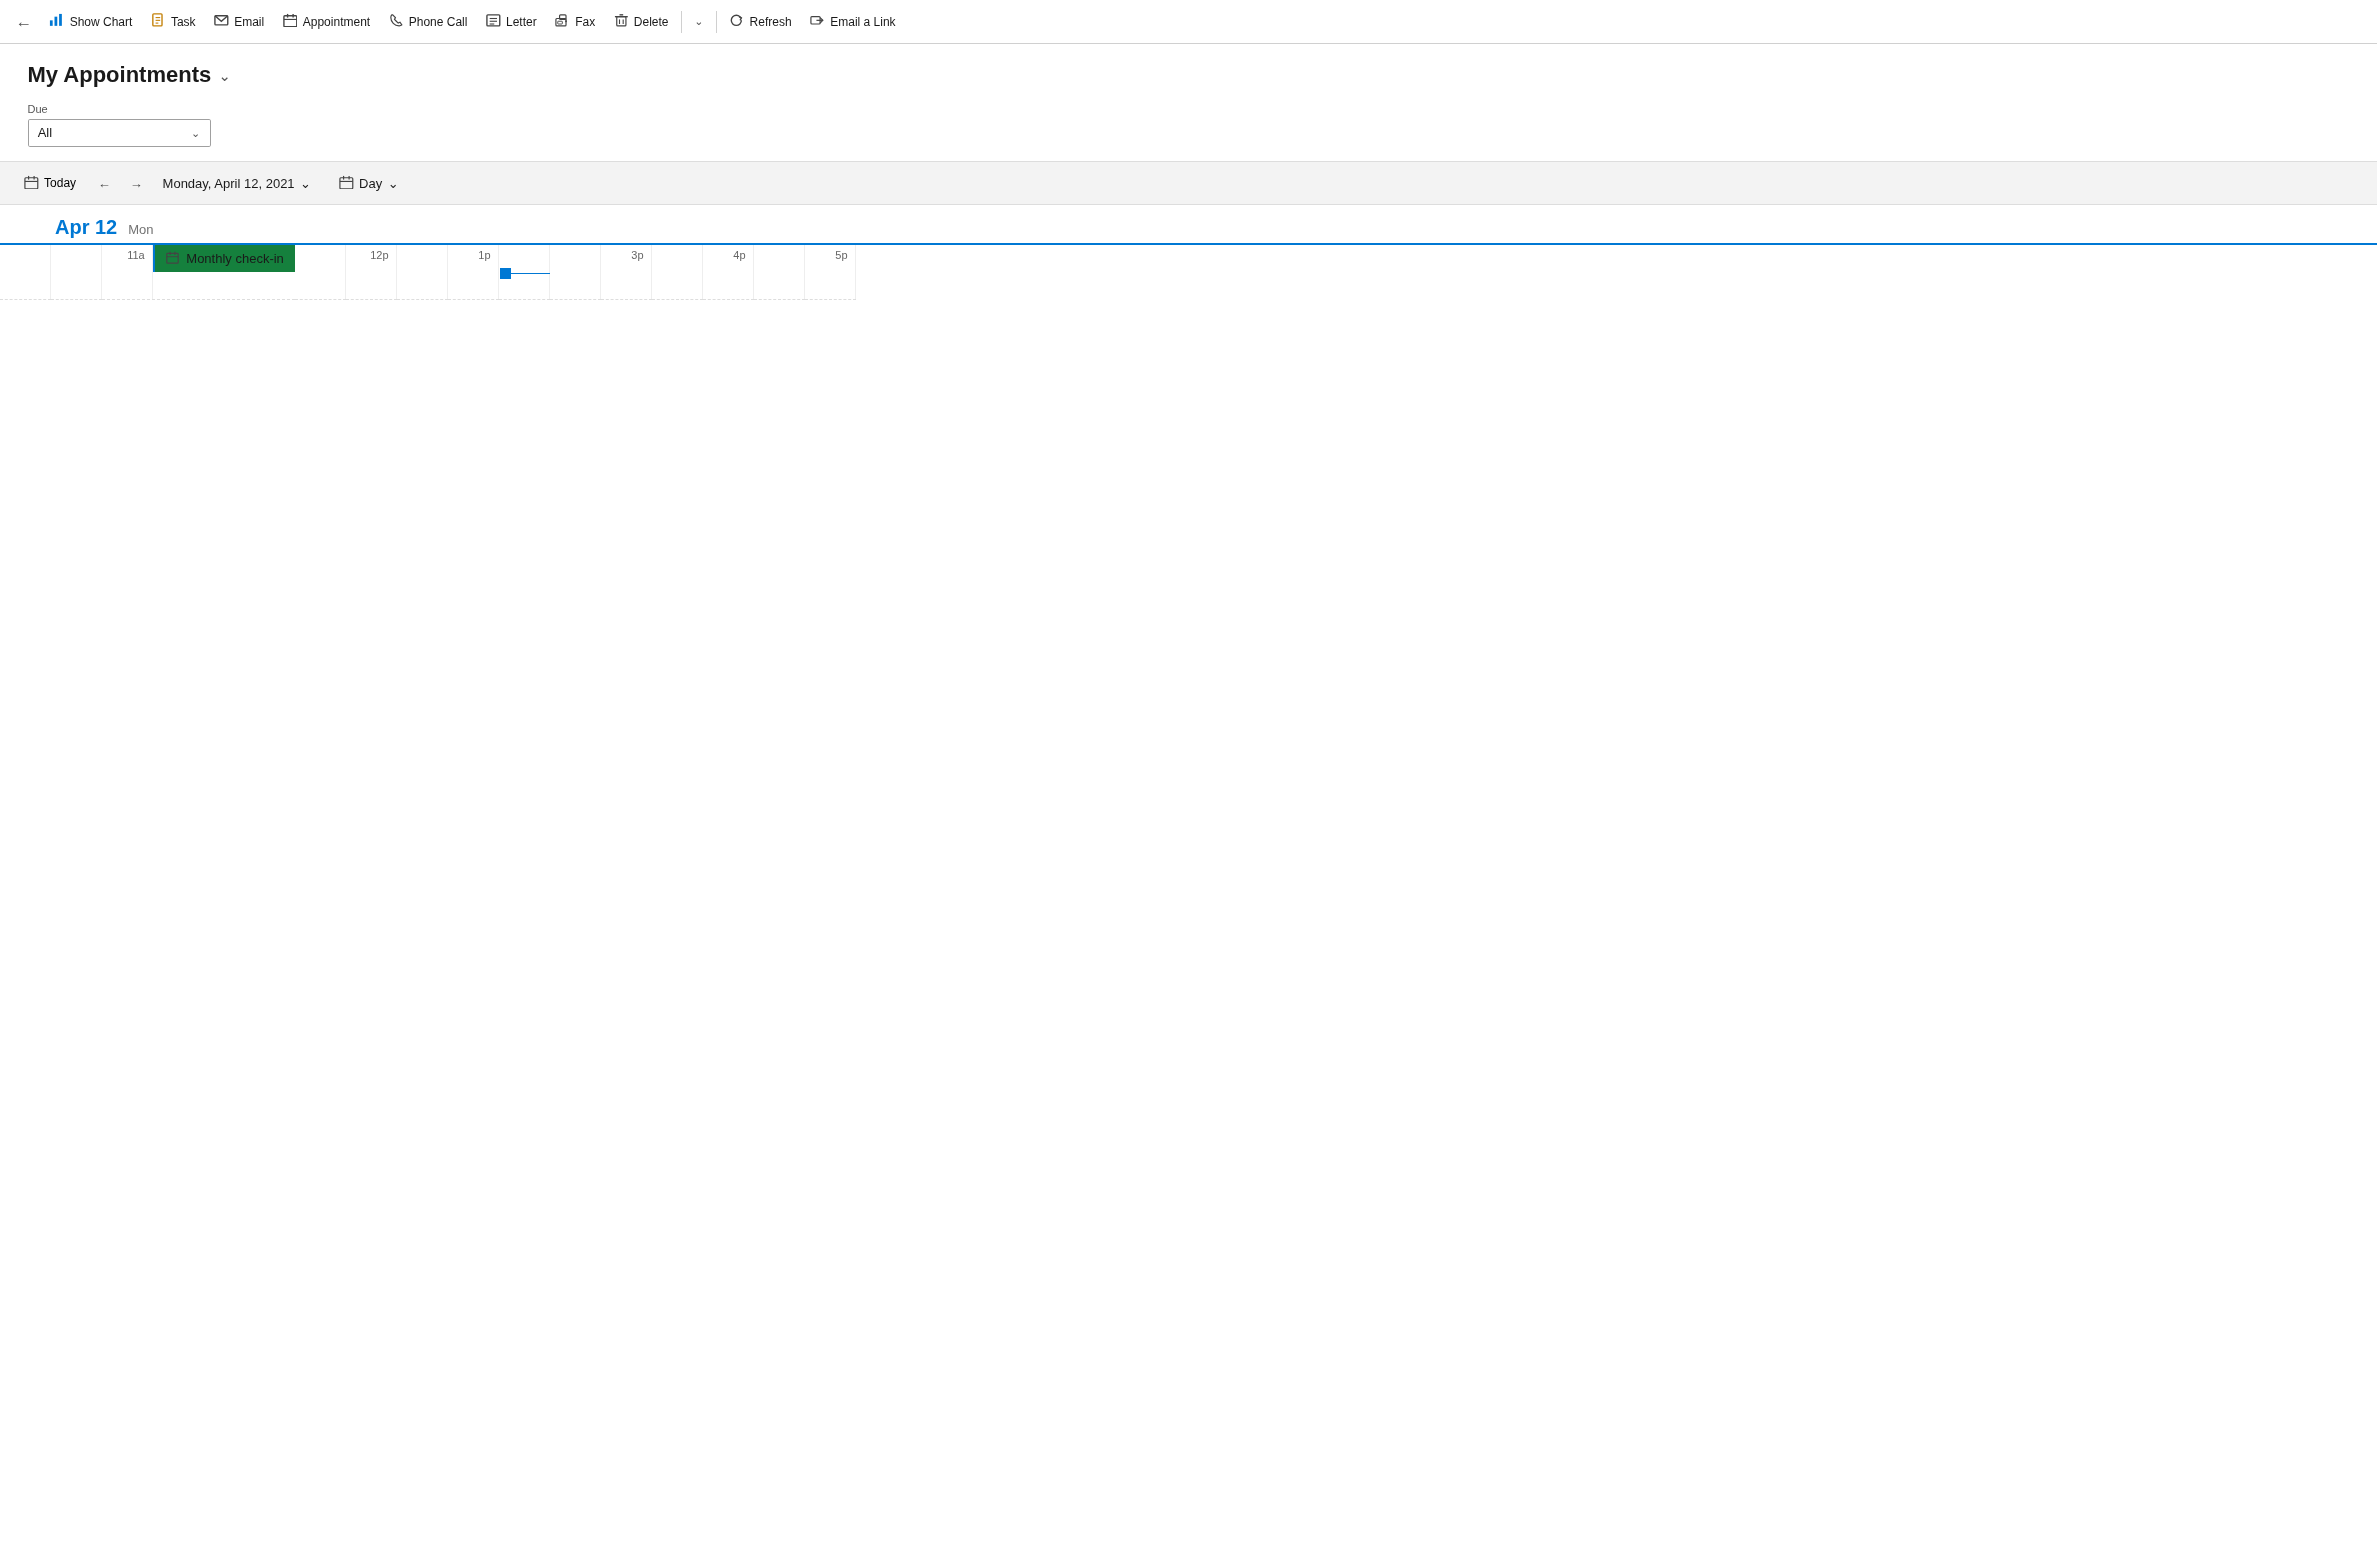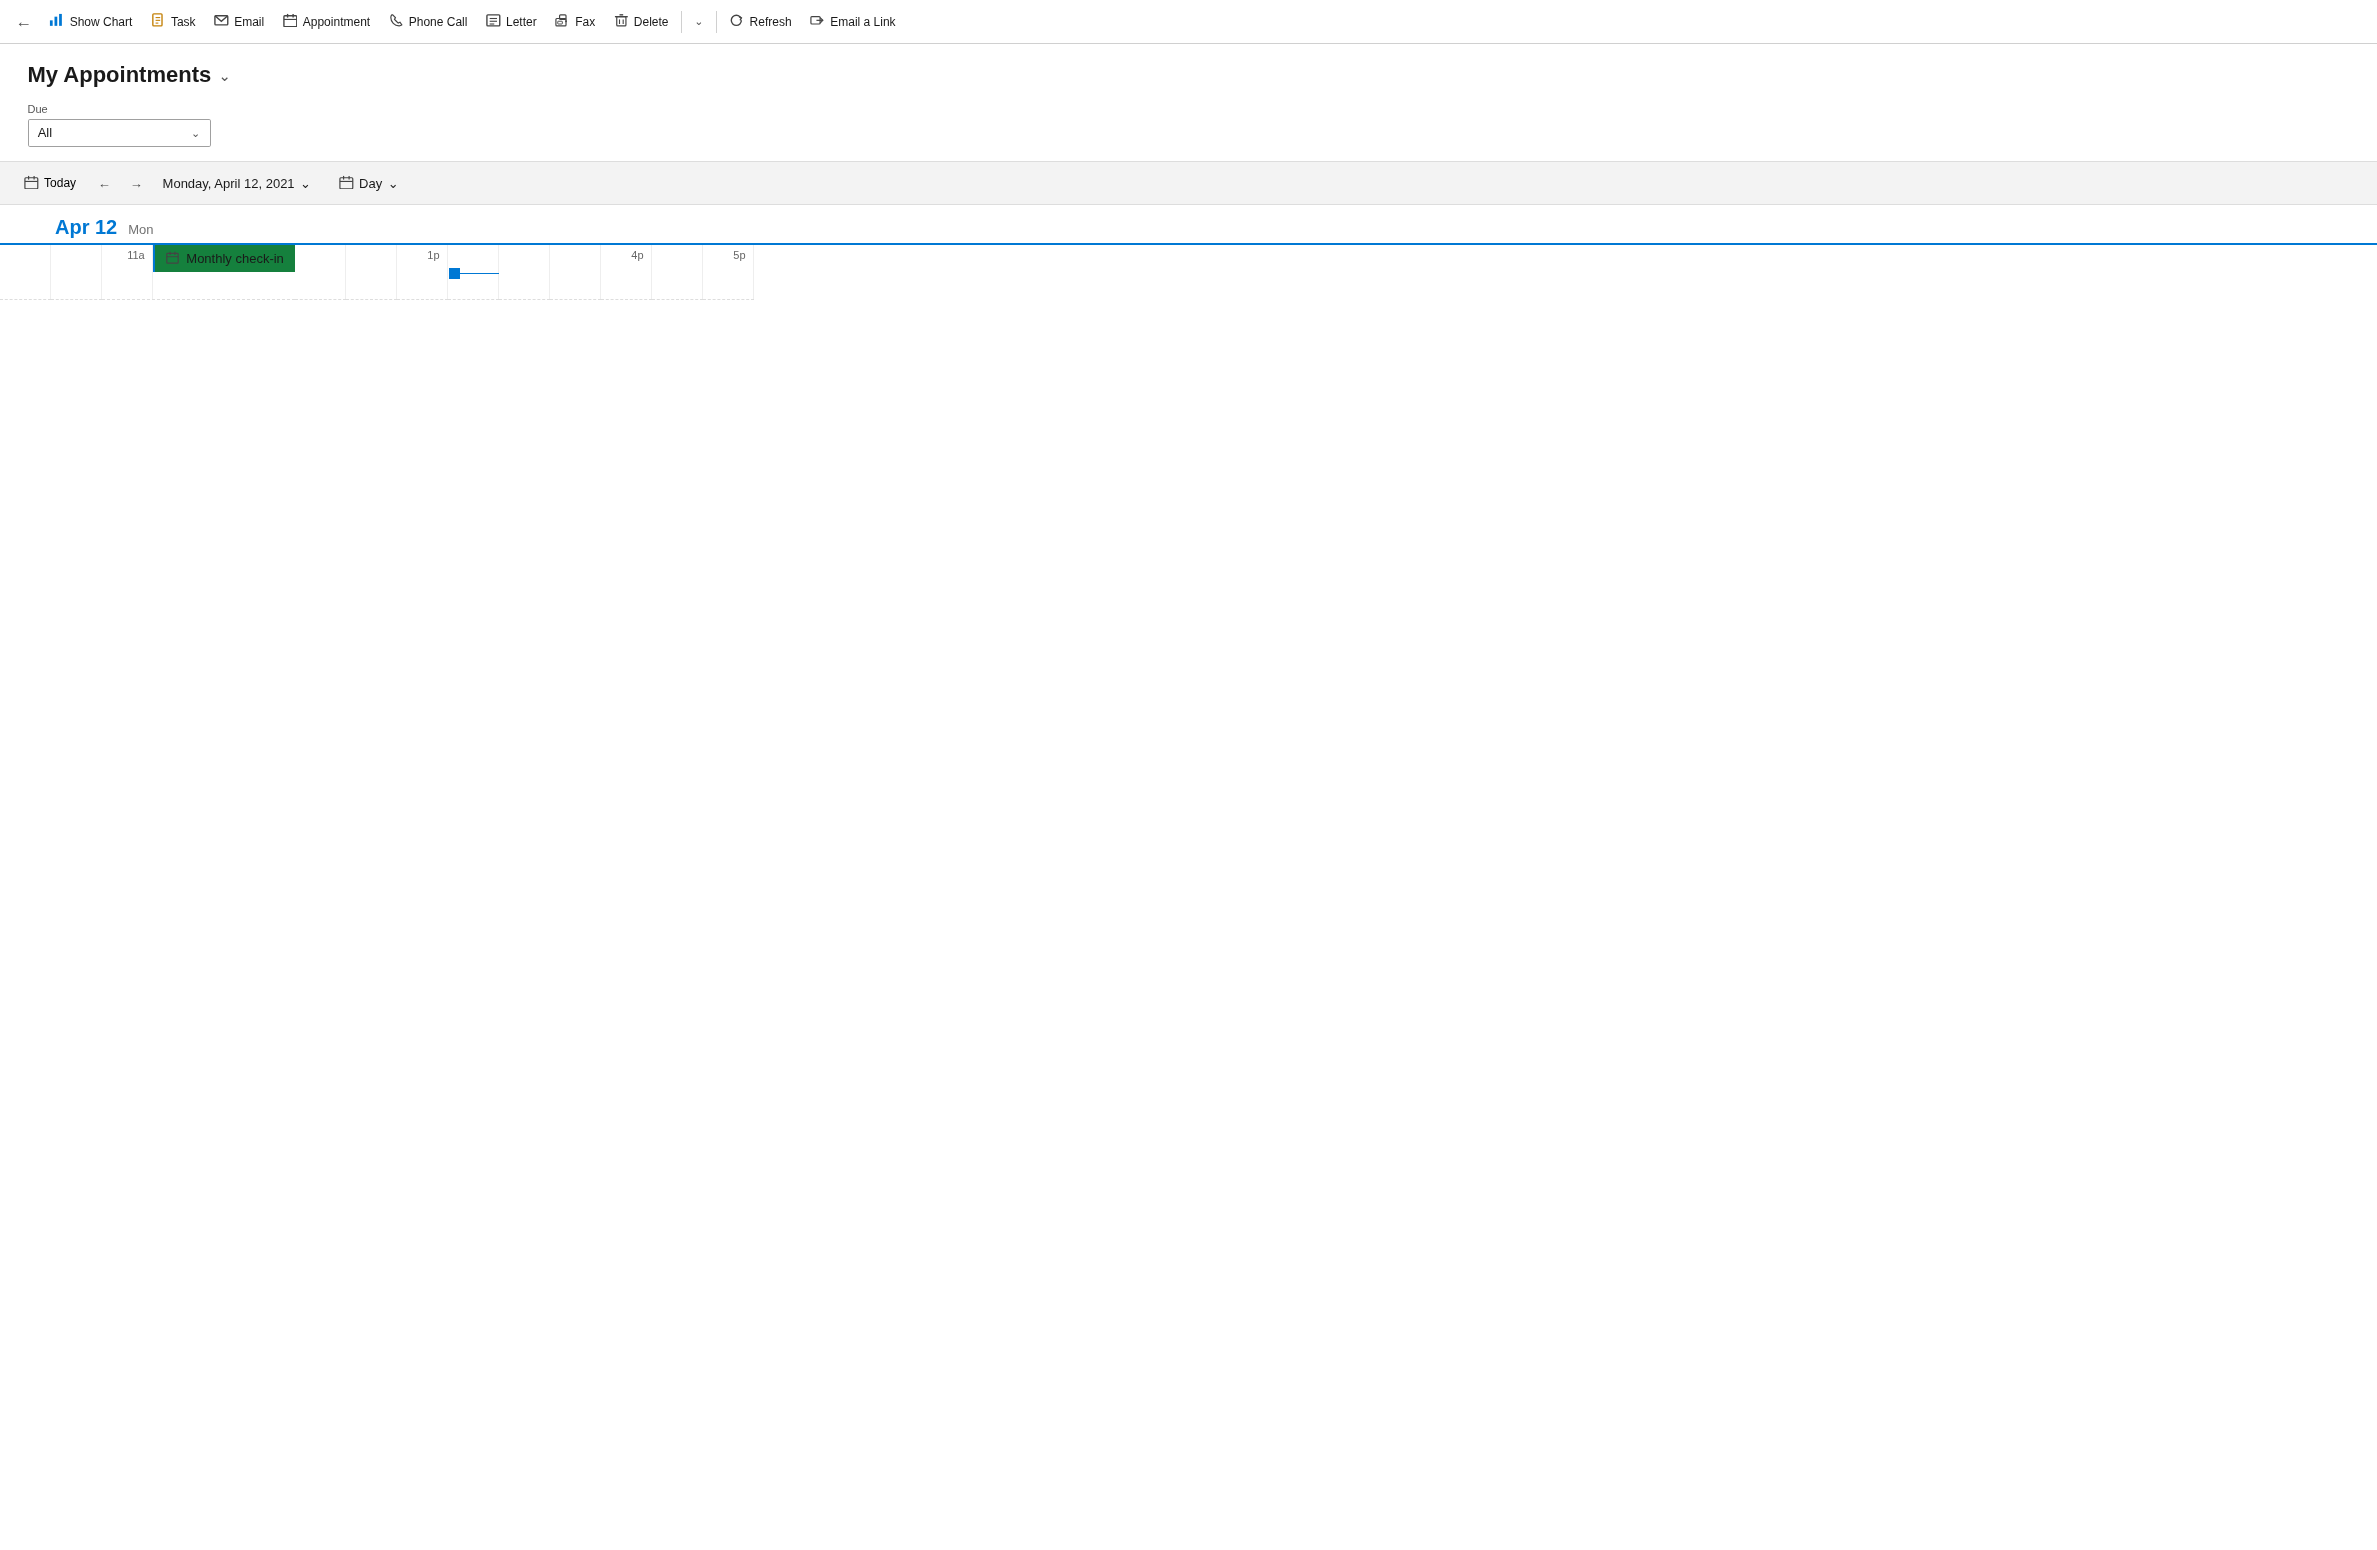--- a/index.html
+++ b/index.html
@@ -445,20 +445,24 @@
           <span class="appt-title">Monthly check-in</span>
         </div>
       </div>
     </div>
 
     <div class="time-row">
       <div class="time-label"></div>
       <div class="time-slot"></div>
     </div>
 
+    <div class="time-row">
+      <div class="time-label">12p</div>
+      <div class="time-slot"></div>
+    </div>
 
     <div class="time-row">
       <div class="time-label"></div>
       <div class="time-slot"></div>
     </div>
 
     <div class="time-row">
       <div class="time-label">1p</div>
       <div class="time-slot"></div>
     </div>
@@ -473,20 +477,24 @@
         </div>
       </div>
     </div>
 
 
     <div class="time-row">
       <div class="time-label"></div>
       <div class="time-slot"></div>
     </div>
 
+    <div class="time-row">
+      <div class="time-label">3p</div>
+      <div class="time-slot"></div>
+    </div>
 
     <div class="time-row">
       <div class="time-label"></div>
       <div class="time-slot"></div>
     </div>
 
     <div class="time-row">
       <div class="time-label">4p</div>
       <div class="time-slot"></div>
     </div>

